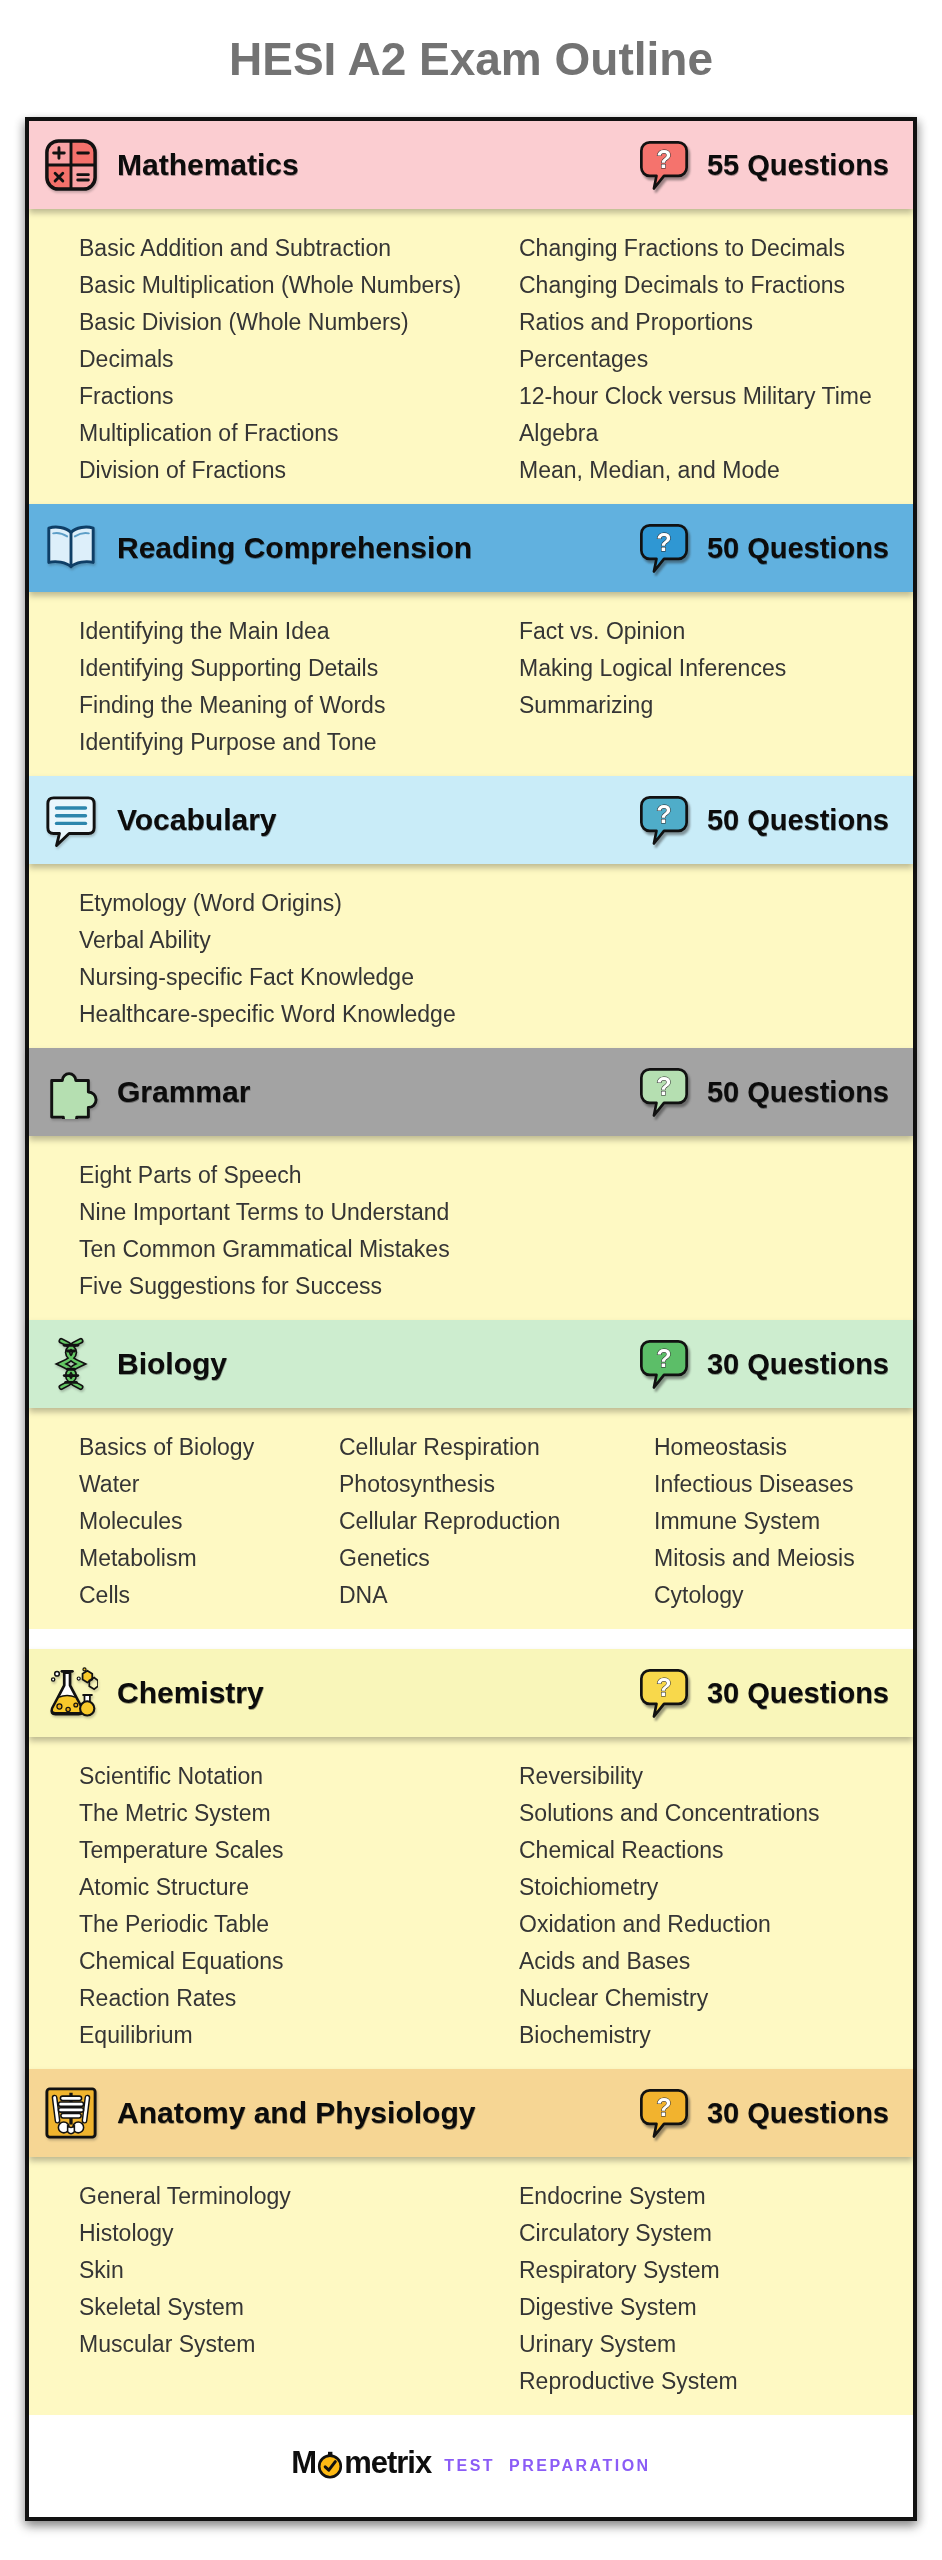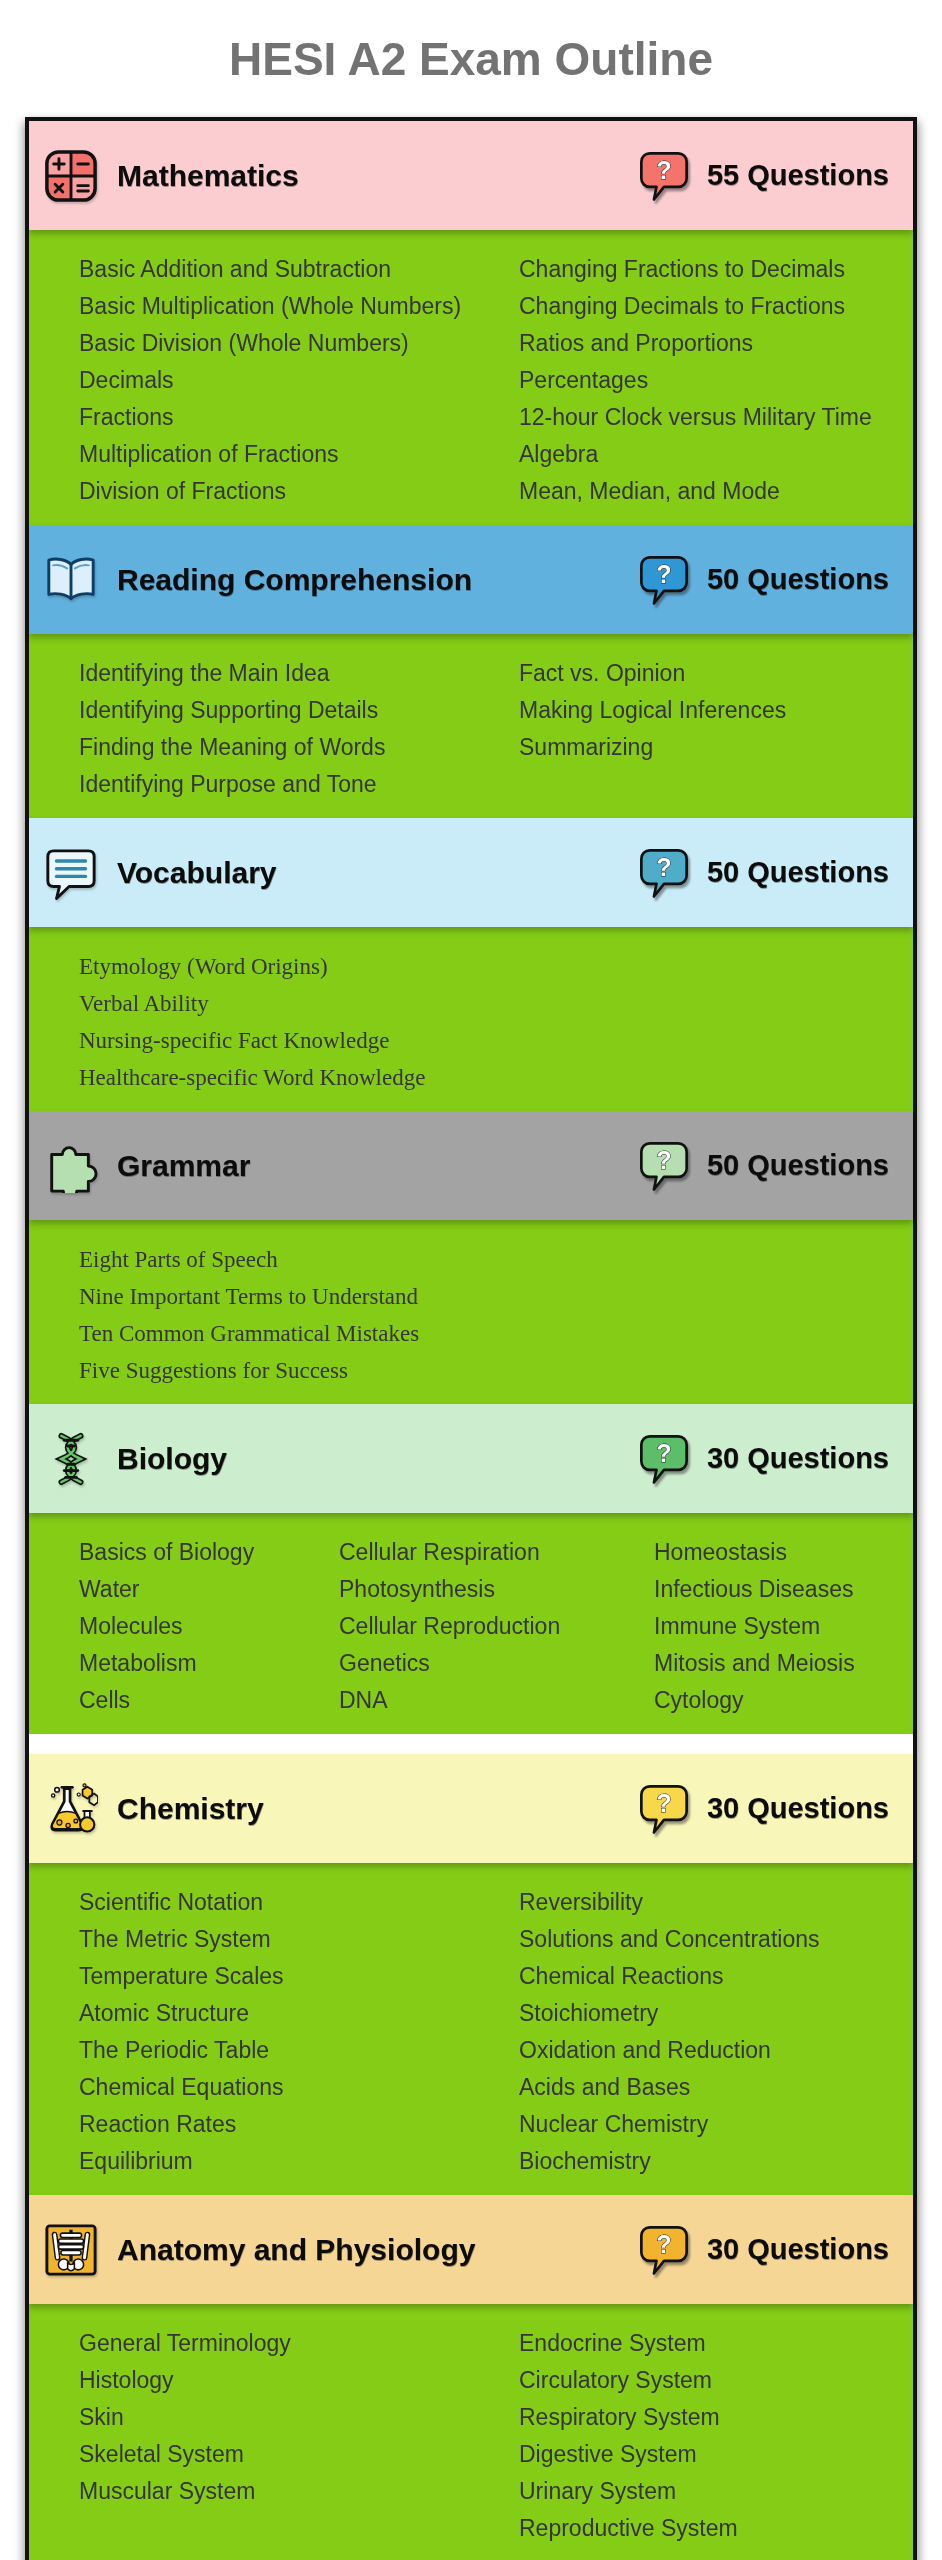--- a/index.html
+++ b/index.html
@@ -19,21 +19,21 @@
   }
   .card {
     margin:27px 25px 0 25px;
     background:#ffffff;
     border:4px solid #121212;
     box-shadow:0 6px 10px rgba(0,0,0,.30), 4px 3px 8px rgba(0,0,0,.14), -4px 3px 8px rgba(0,0,0,.12);
   }
   section { background:#fff; }
   .sec-header {
     display:flex; align-items:center;
-    height:109px;
+    height:88px;
     padding:0 24px 0 14px;
     position:relative; z-index:2;
     box-shadow:0 4px 6px rgba(0,0,0,.25);
   }
   .sec-icon { width:56px; height:56px; flex:0 0 auto; display:flex; align-items:center; justify-content:center;
     filter:drop-shadow(1.5px 2px 1px rgba(40,40,40,.25)); }
   .sec-icon svg { display:block; }
   .sec-title {
     margin-left:18px;
     font-size:30px; font-weight:bold; color:#0c0c0c;
@@ -44,23 +44,23 @@
   .qbubble { filter:drop-shadow(2.5px 3px 1px rgba(35,35,35,.45)); }
   .sec-count {
     font-size:29px; font-weight:bold; color:#0c0c0c;
     text-shadow:0.5px 0.5px 0 rgba(0,0,0,.35);
     white-space:nowrap;
   }
   .topics {
     display:grid;
     padding:21px 0 15px 50px;
     position:relative; z-index:1;
-    background:#84cc16;
-  }
-  .cols-1 { grid-template-columns:1fr;font-family:Liberation Serif, serif; }
+    background:#fef9c3;
+  }
+  .cols-1 { grid-template-columns:1fr; }
   .cols-2 { grid-template-columns:440px 1fr; }
   .cols-3 { grid-template-columns:260px 315px 1fr; }
   .topic {
     font-size:23px; line-height:37px;
     color:#353535;
     white-space:nowrap;
   }
   .footer { display:flex; justify-content:center; align-items:center; padding:30px 0 36px 0; }
   .logo { display:flex; align-items:center; }
   .logo-m, .logo-rest {

